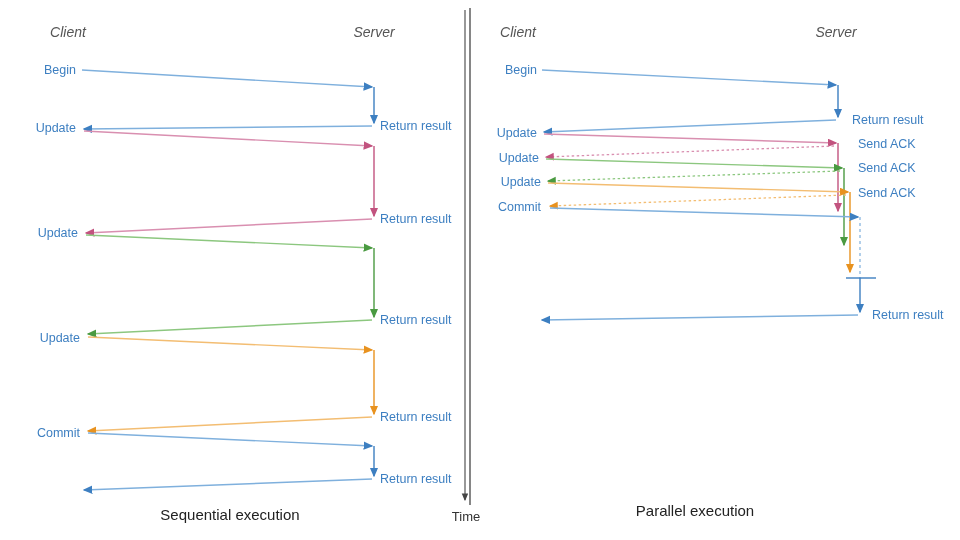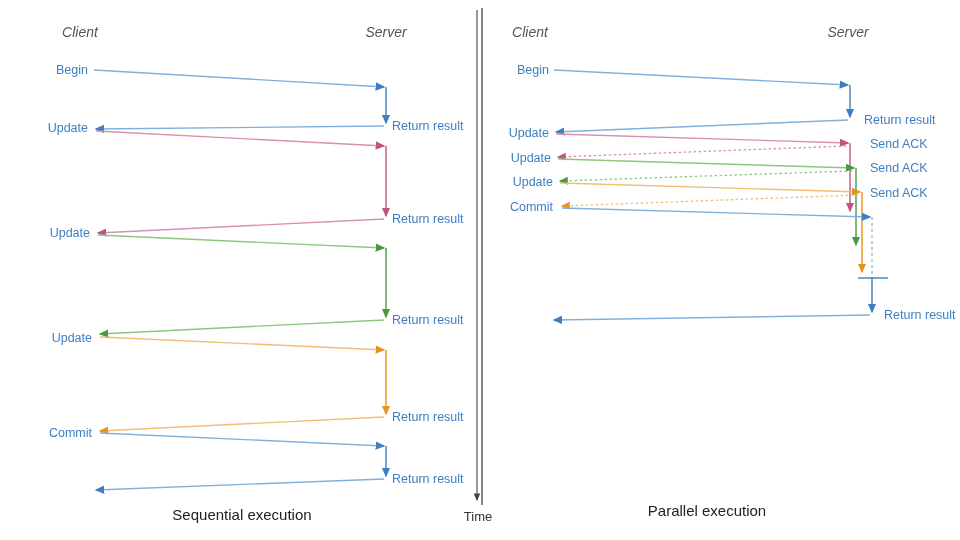--- a/index.html
+++ b/index.html
@@ -9,21 +9,21 @@
   }
   body {
     width: 960px;
     height: 540px;
     position: relative;
     overflow: hidden;
     font-family: "Liberation Sans", sans-serif;
   }
   #diagram-root {
     position: absolute;
-    left: 12px;
+    left: 0;
     top: 0;
     width: 820px;
     height: 540px;
   }
   svg.canvas {
     position: absolute;
     left: 0;
     top: 0;
     width: 960px;
     height: 540px;

